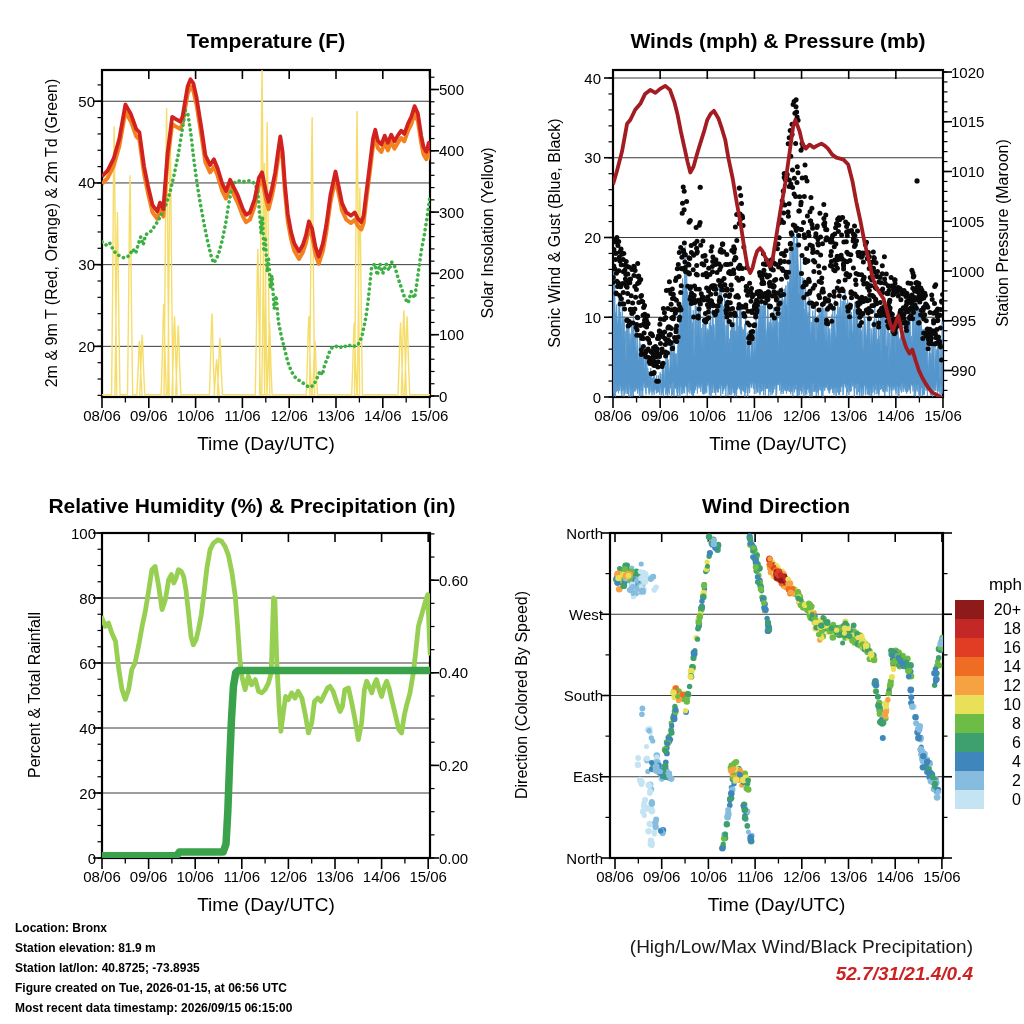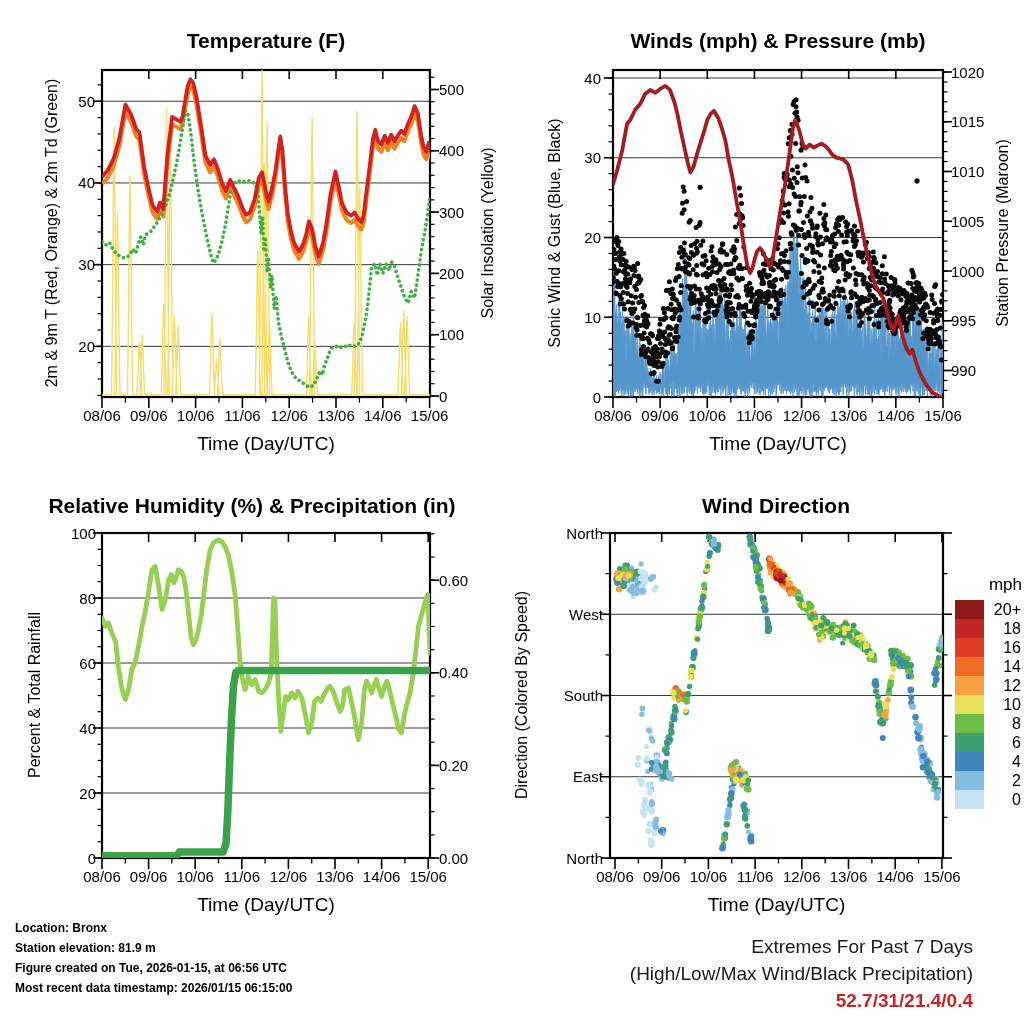--- a/index.html
+++ b/index.html
@@ -2668,22 +2668,22 @@
         <rect x="955" y="771" width="29" height="19" fill="#86bddf"></rect>
         <text x="1021" y="786" font-size="16" fill="#000" text-anchor="end" font-family="&quot;Liberation Sans&quot;,sans-serif">2</text>
         <rect x="955" y="790" width="29" height="19" fill="#c4e4f4"></rect>
         <text x="1021" y="805" font-size="16" fill="#000" text-anchor="end" font-family="&quot;Liberation Sans&quot;,sans-serif">0</text>
       </g>
     </svg>
 
   <div id="footer">
     <div>Location: Bronx</div>
     <div>Station elevation: 81.9 m</div>
+    <div>Station lat/lon: 40.8725; -73.8935</div>
     <div>Figure created on Tue, 2026-01-15, at 06:56 UTC</div>
-    <div>Most recent data timestamp: 2026/01/15 06:15:00</div>
+    <div>Most recent data timestamp: 2026/09/15 06:15:00</div>
   </div>
 
   <div id="extremes">
-    <div>Extremes For Past 7 Days</div>
     <div>(High/Low/Max Wind/Black Precipitation)</div>
-    <div class="vals" style="color: rgb(204, 34, 34);">52.7/31/21.4/0.4</div>
+    <div class="vals" style="color: rgb(204, 34, 34); font-style: italic;">52.7/31/21.4/0.4</div>
   </div>
 </div>
 
 </body></html>

